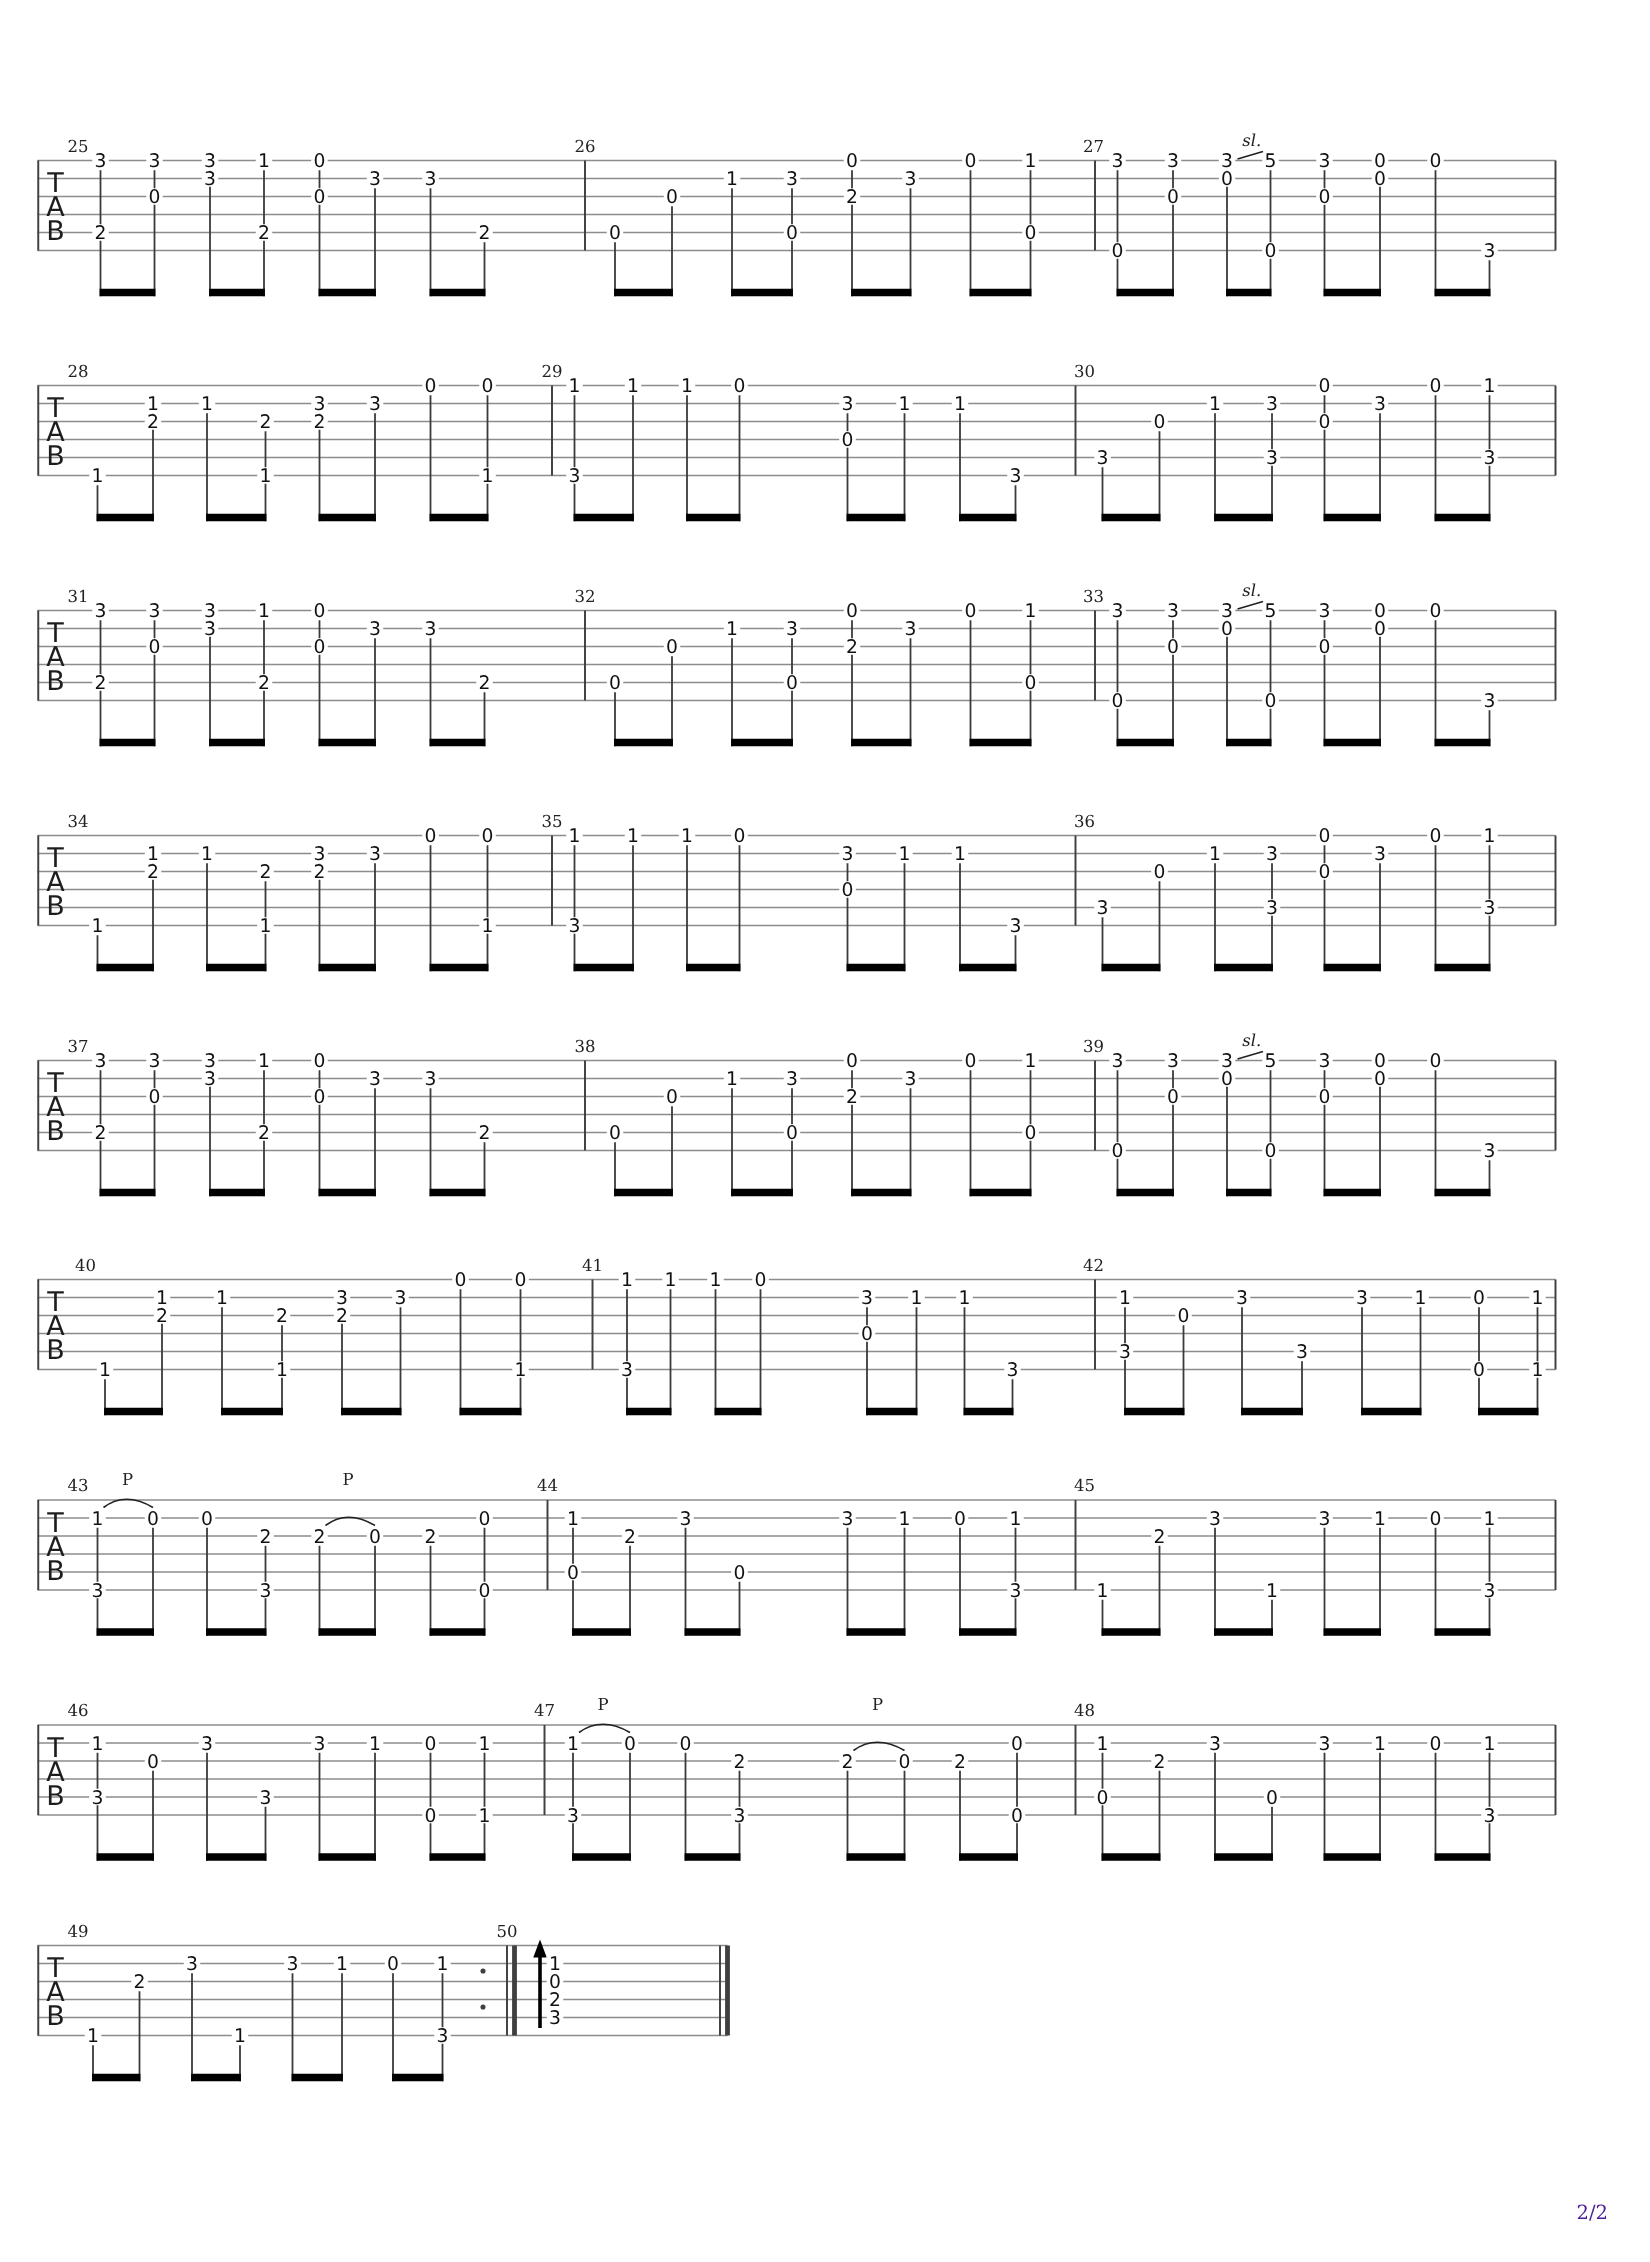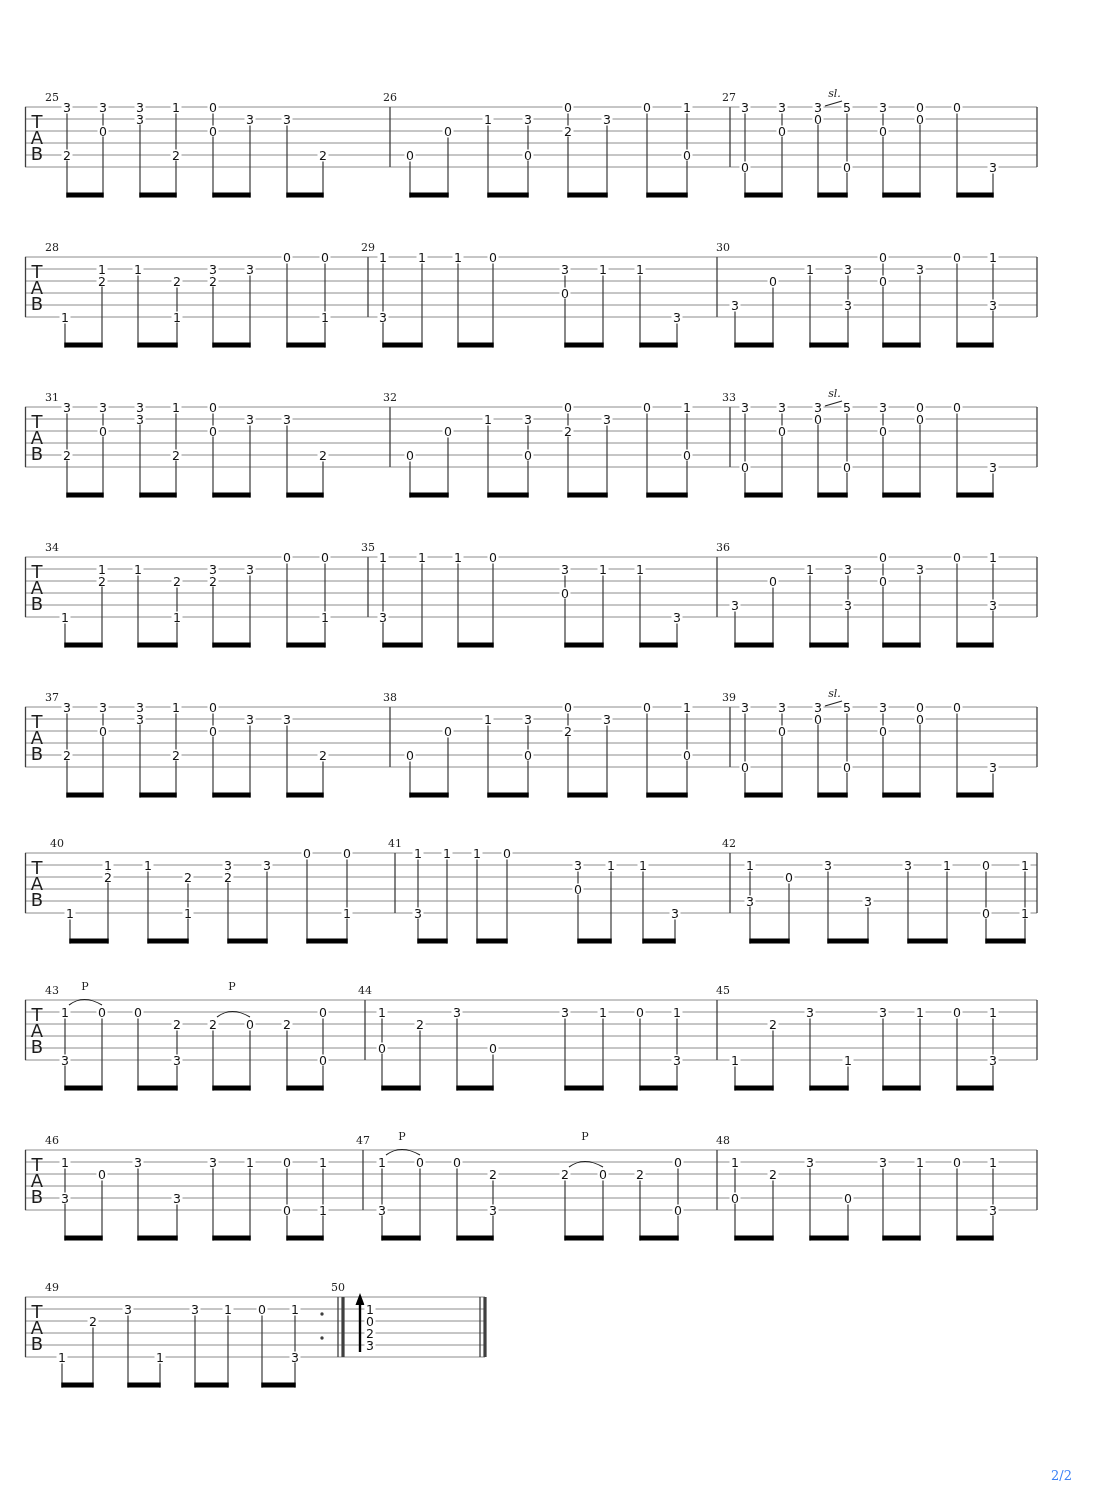--- a/index.html
+++ b/index.html
@@ -5,21 +5,21 @@
   html,body{margin:0;padding:0;background:#ffffff;}
   .sheet{position:relative;width:1100px;height:1508px;background:#ffffff;overflow:hidden;
          font-family:"DejaVu Sans", sans-serif;}
   svg{position:absolute;left:0;top:0;}
   .fret{font:12.5px "DejaVu Sans", sans-serif;fill:#111;}
   .mnum{font:11px "DejaVu Serif", serif;fill:#222;}
   .pl{font:11px "DejaVu Serif", serif;fill:#222;}
   .sl{font:italic 11px "DejaVu Serif", serif;fill:#222;}
   .clef{font:18px "DejaVu Sans", sans-serif;fill:#1d1d1d;}
   .footer{position:absolute;left:1000px;top:1468px;width:72px;text-align:right;
-          font:13px "DejaVu Serif", serif;color:#3b82f6;}
+          font:13px "DejaVu Serif", serif;color:#4c1d95;}
 </style>
 </head>
 <body>
 
 <div class="sheet">
   <svg id="tab-svg" width="1100" height="1508" viewBox="0 0 1100 1508">
       <g>
         <line x1="25" y1="107" x2="1037" y2="107" stroke="#8c8c8c" stroke-width="1"></line>
         <line x1="25" y1="119" x2="1037" y2="119" stroke="#8c8c8c" stroke-width="1"></line>
         <line x1="25" y1="131" x2="1037" y2="131" stroke="#8c8c8c" stroke-width="1"></line>

